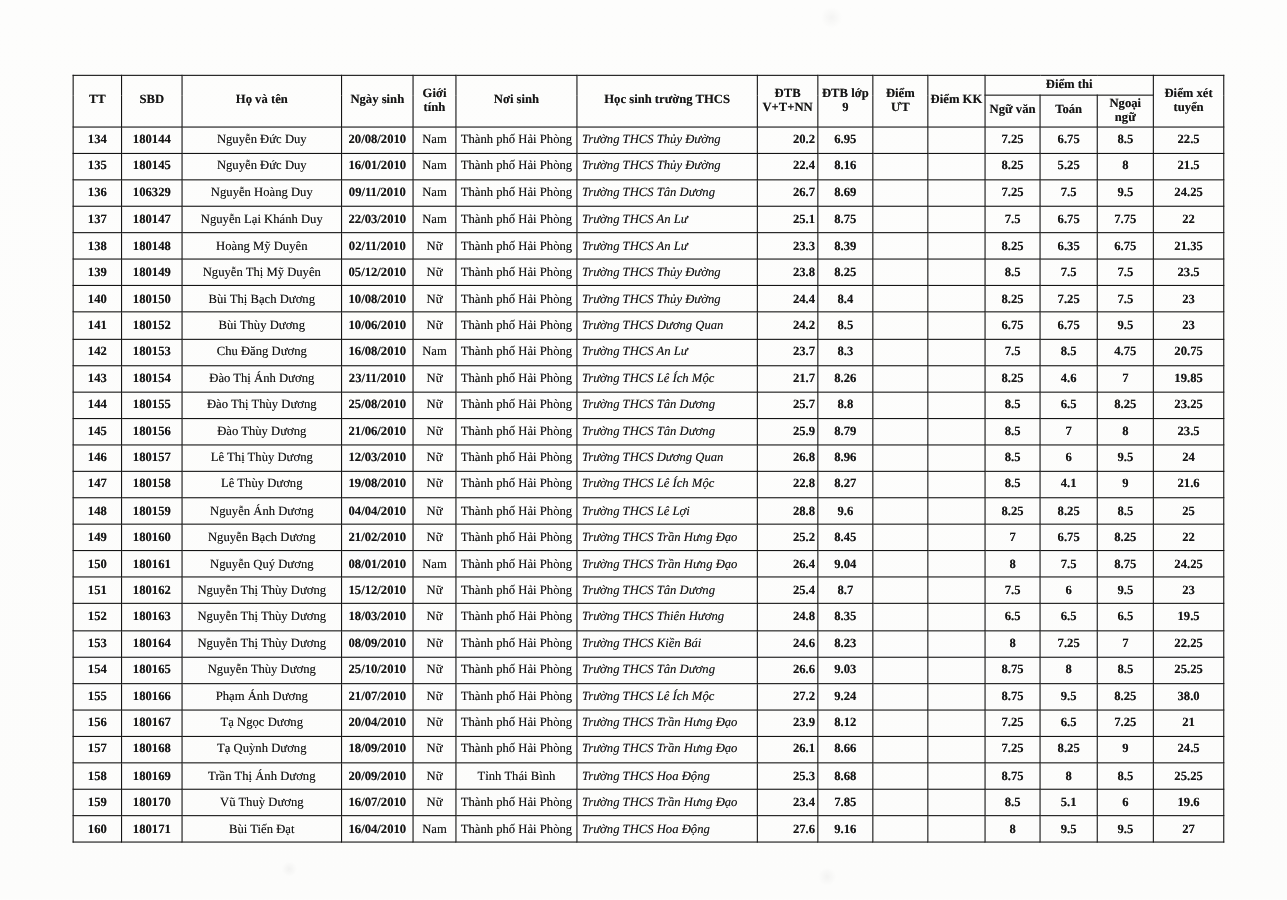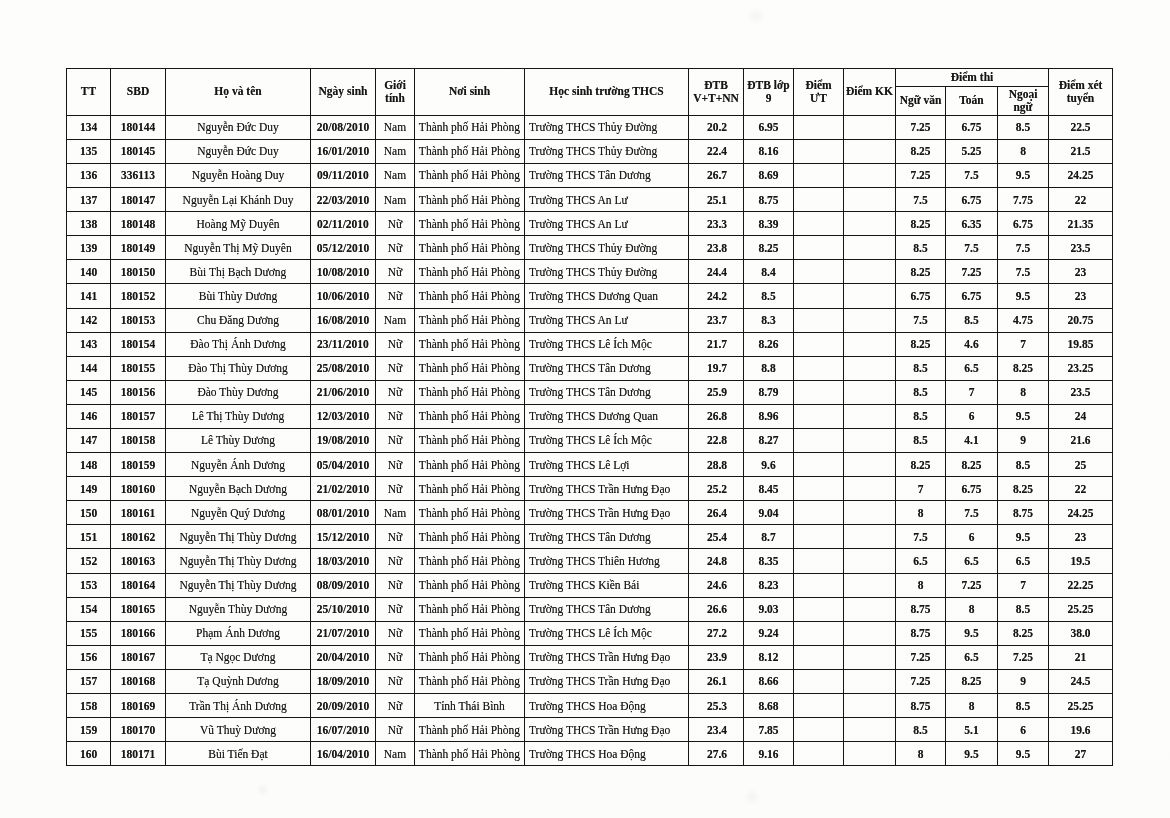--- a/index.html
+++ b/index.html
@@ -44,22 +44,22 @@
   thead tr.tier1 th.span-head{height:15px;}
   tbody td{
     height:23.1px;
     font-size:11.5px;
     line-height:1.05;
     white-space:nowrap;
   }
   
   td.c-tt, td.c-sbd, td.c-dob, td.c-dtb9,
   td.c-van, td.c-toan, td.c-nn, td.c-xet{font-weight:bold;}
-  td.c-dtb1{font-weight:bold;text-align:center;padding-left:4px;}
-  td.c-school{text-align:left;padding-left:4px;}
+  td.c-dtb1{font-weight:bold;text-align:right;padding-left:4px;}
+  td.c-school{text-align:left;padding-left:4px;font-style:italic;}
   td.c-name, td.c-birth, td.c-gender{font-weight:normal;}
 </style>
 </head>
 <body>
 
 <div class="page">
   <div class="table-wrap">
     <table>
       <colgroup>
         <col style="width:44px">
@@ -130,21 +130,21 @@
             <td class="c-dtb9">8.16</td>
             <td class="c-ut"></td>
             <td class="c-kk"></td>
             <td class="c-van">8.25</td>
             <td class="c-toan">5.25</td>
             <td class="c-nn">8</td>
             <td class="c-xet">21.5</td>
           </tr>
           <tr>
             <td class="c-tt">136</td>
-            <td class="c-sbd">336113</td>
+            <td class="c-sbd">106329</td>
             <td class="c-name">Nguyễn Hoàng Duy</td>
             <td class="c-dob">09/11/2010</td>
             <td class="c-gender">Nam</td>
             <td class="c-birth">Thành phố Hải Phòng</td>
             <td class="c-school">Trường THCS Tân Dương</td>
             <td class="c-dtb1">26.7</td>
             <td class="c-dtb9">8.69</td>
             <td class="c-ut"></td>
             <td class="c-kk"></td>
             <td class="c-van">7.25</td>
@@ -272,21 +272,21 @@
             <td class="c-xet">19.85</td>
           </tr>
           <tr>
             <td class="c-tt">144</td>
             <td class="c-sbd">180155</td>
             <td class="c-name">Đào Thị Thùy Dương</td>
             <td class="c-dob">25/08/2010</td>
             <td class="c-gender">Nữ</td>
             <td class="c-birth">Thành phố Hải Phòng</td>
             <td class="c-school">Trường THCS Tân Dương</td>
-            <td class="c-dtb1">19.7</td>
+            <td class="c-dtb1">25.7</td>
             <td class="c-dtb9">8.8</td>
             <td class="c-ut"></td>
             <td class="c-kk"></td>
             <td class="c-van">8.5</td>
             <td class="c-toan">6.5</td>
             <td class="c-nn">8.25</td>
             <td class="c-xet">23.25</td>
           </tr>
           <tr>
             <td class="c-tt">145</td>
@@ -336,21 +336,21 @@
             <td class="c-kk"></td>
             <td class="c-van">8.5</td>
             <td class="c-toan">4.1</td>
             <td class="c-nn">9</td>
             <td class="c-xet">21.6</td>
           </tr>
           <tr>
             <td class="c-tt">148</td>
             <td class="c-sbd">180159</td>
             <td class="c-name">Nguyễn Ánh Dương</td>
-            <td class="c-dob">05/04/2010</td>
+            <td class="c-dob">04/04/2010</td>
             <td class="c-gender">Nữ</td>
             <td class="c-birth">Thành phố Hải Phòng</td>
             <td class="c-school">Trường THCS Lê Lợi</td>
             <td class="c-dtb1">28.8</td>
             <td class="c-dtb9">9.6</td>
             <td class="c-ut"></td>
             <td class="c-kk"></td>
             <td class="c-van">8.25</td>
             <td class="c-toan">8.25</td>
             <td class="c-nn">8.5</td>

